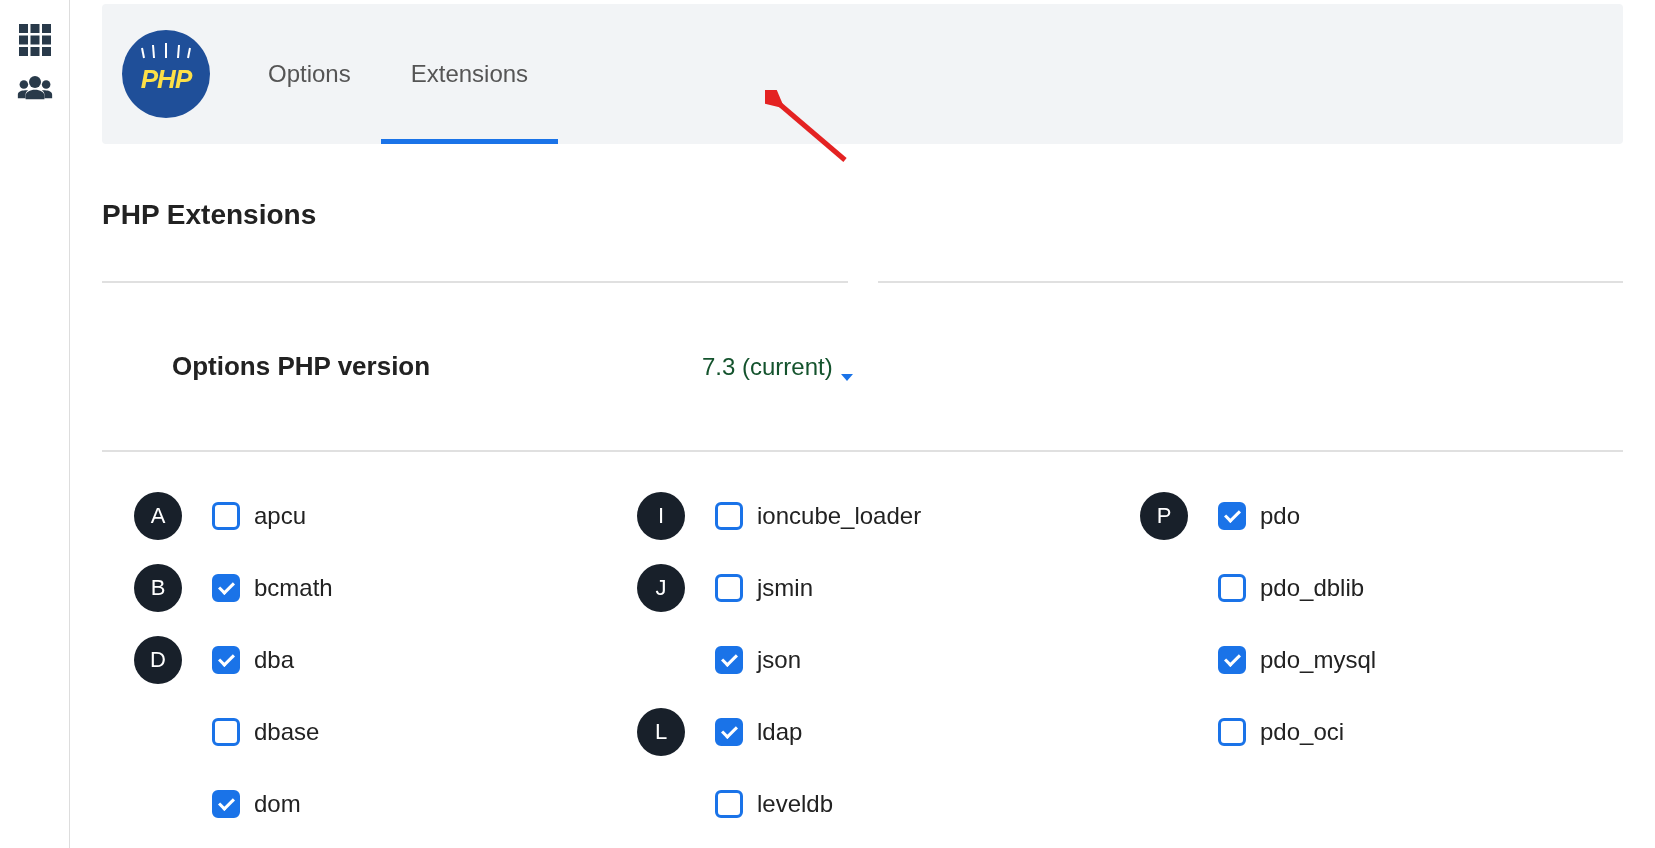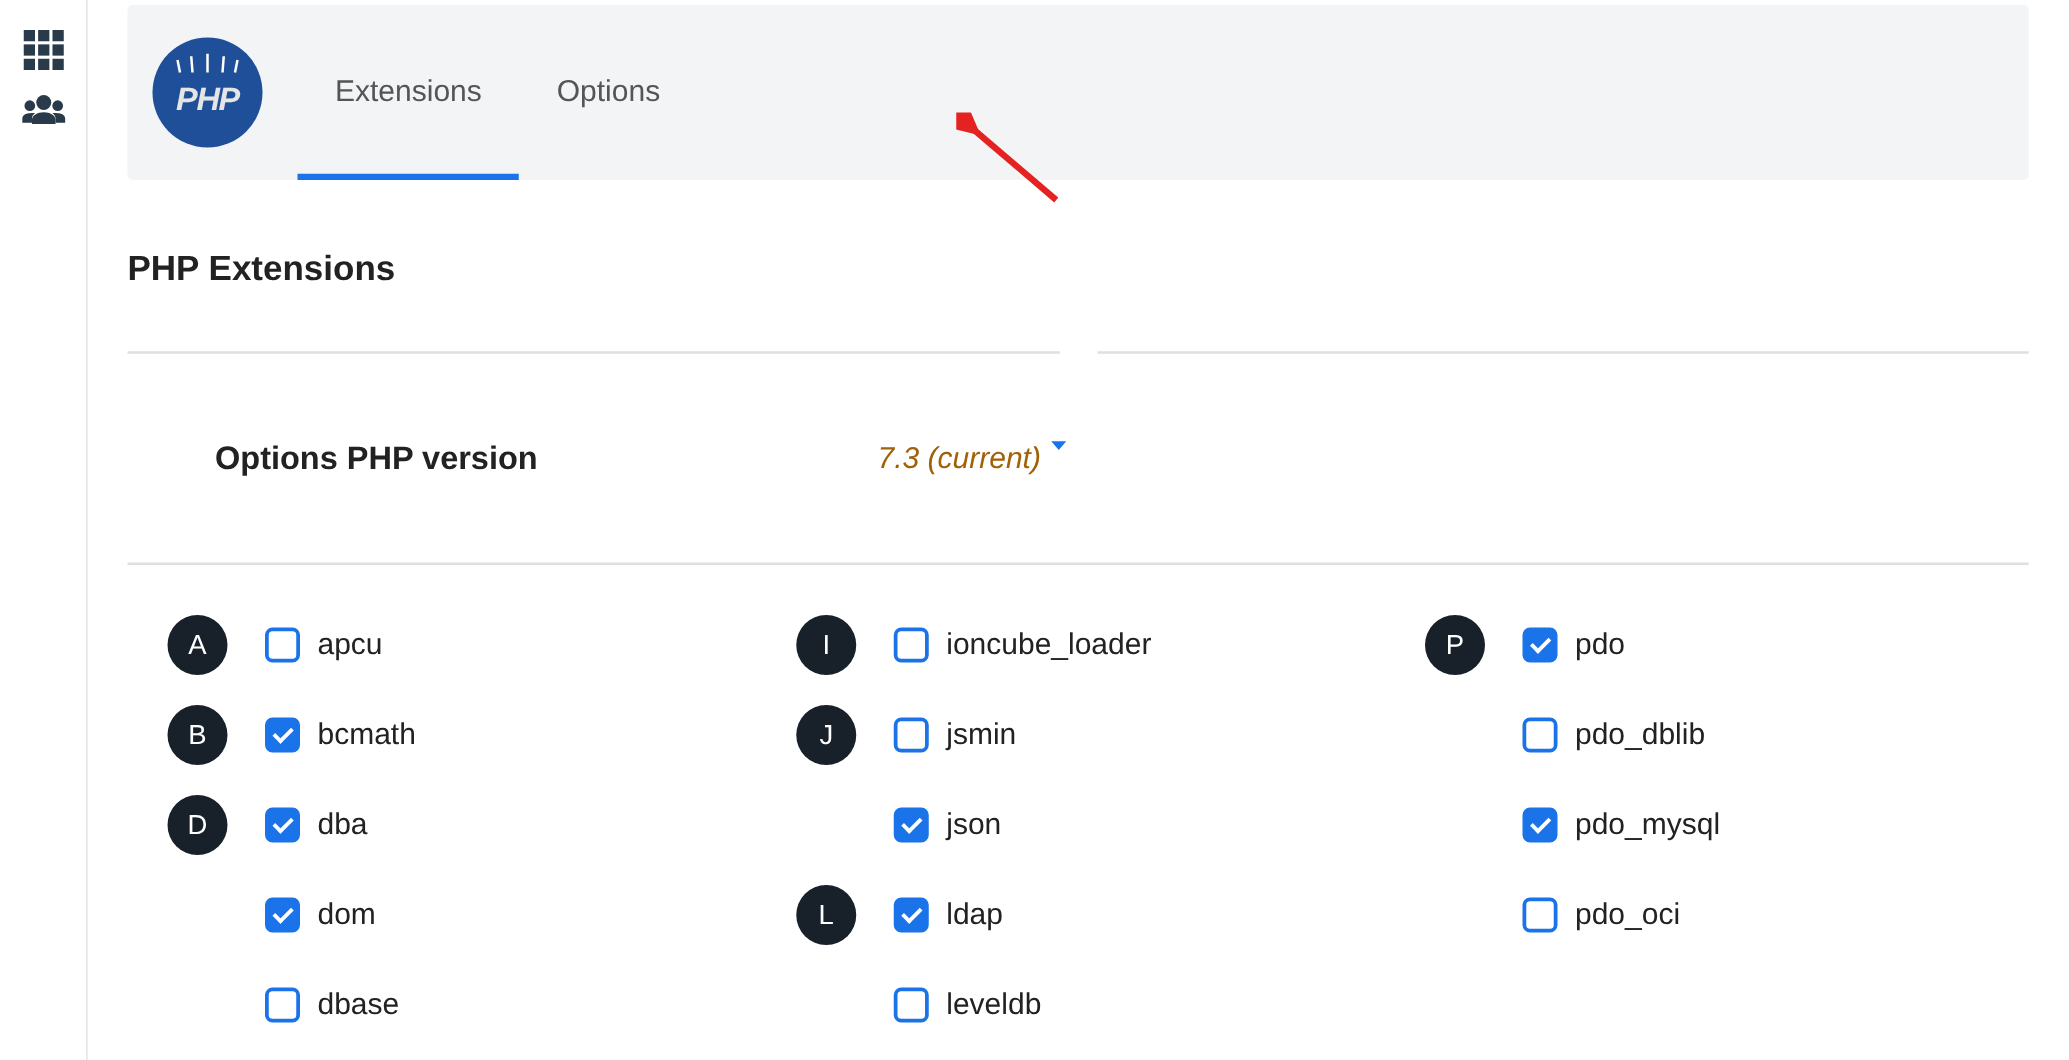--- a/index.html
+++ b/index.html
@@ -3,31 +3,31 @@
 <meta charset="utf-8">
 <style>
 * { margin:0; padding:0; box-sizing:border-box; }
 body { font-family:-apple-system,BlinkMacSystemFont,"Segoe UI",Helvetica,Arial,sans-serif; background:#fff; width:1655px; height:848px; overflow:hidden; position:relative; }
 .sidebar { position:absolute; left:0; top:0; width:70px; height:100%; border-right:1px solid #ddd; padding-top:10px; }
 .sidebar-icon { width:36px; height:36px; margin:12px auto; display:flex; align-items:center; justify-content:center; color:#293a4a; cursor:pointer; }
 .main { position:absolute; left:70px; top:0; right:0; padding:0 32px; }
 .header { display:flex; align-items:center; background:#f2f4f6; border-radius:4px; margin-top:4px; height:140px; padding-left:20px; }
 .php-logo { width:88px; height:88px; border-radius:50%; background:#1f4f99; display:flex; align-items:center; justify-content:center; margin-right:28px; position:relative; }
 .php-logo svg { position:absolute; top:10px; left:50%; transform:translateX(-50%); }
-.php-logo-text { color:#e5e5e5; font-weight:700; font-size:26px; font-style:italic; letter-spacing:-1px; margin-top:10px; }
+.php-logo-text { color:#fde047; font-weight:700; font-size:26px; font-style:italic; letter-spacing:-1px; margin-top:10px; }
 .header-title { font-size:36px; font-weight:700; color:#1f4f99; margin-right:90px; }
 .tab { font-size:24px; color:#555; padding:0 30px; height:140px; display:flex; align-items:center; position:relative; cursor:pointer; }
 .tab.active::after { content:""; position:absolute; bottom:0; left:0; right:0; height:5px; background:#1a73e8; }
 .section-title { font-size:28px; font-weight:700; color:#222; margin:55px 0 50px 0; }
 .divider { border:none; border-top:2px solid #e0e0e0; }
 .divider-row { display:flex; gap:30px; }
 .divider-row hr { flex:1; }
 .version-row { display:flex; align-items:center; padding:68px 0 68px 70px; }
 .version-label { font-size:26px; font-weight:700; color:#222; width:530px; }
-.version-value { font-size:24px; color:#a16207; display:flex; align-items:flex-start; gap:8px; cursor:pointer;font-style:italic; }
+.version-value { font-size:24px; color:#14532d; display:flex; align-items:flex-end; gap:8px; cursor:pointer; }
 .caret { width:0; height:0; border-left:6px solid transparent; border-right:6px solid transparent; border-top:7px solid #1a73e8; }
 .ext-grid { display:flex; gap:20px; padding:40px 0 0 32px; }
 .col { flex:1; }
 .row { display:flex; align-items:center; margin-bottom:24px; min-height:48px; }
 .badge { width:48px; height:48px; border-radius:50%; background:#18202a; color:#fff; font-size:22px; font-weight:500; display:flex; align-items:center; justify-content:center; margin-right:30px; }
 .badge-spacer { width:48px; margin-right:30px; }
 .chk { width:28px; height:28px; border:3px solid #1a73e8; border-radius:6px; margin-right:14px; display:flex; align-items:center; justify-content:center; cursor:pointer; flex-shrink:0; }
 .chk.checked { background:#1a73e8; }
 .chk.checked::after { content:""; width:6px; height:12px; border:solid #fff; border-width:0 3px 3px 0; transform:rotate(45deg); margin-top:-3px; }
 .ext-label { font-size:24px; color:#222; }
@@ -75,22 +75,22 @@
             <line x1="8" y1="18" x2="6" y2="8"></line>
             <line x1="18" y1="18" x2="17" y2="5"></line>
             <line x1="30" y1="18" x2="30" y2="3"></line>
             <line x1="42" y1="18" x2="43" y2="5"></line>
             <line x1="52" y1="18" x2="54" y2="8"></line>
           </g>
         </svg>
       <span class="php-logo-text">PHP</span>
     </div>
     <div id="tabs-container" style="display:flex;">
+        <div class="tab">Options</div>
         <div class="tab active">Extensions</div>
-        <div class="tab">Options</div>
       </div>
   </div>
 
   <h1 class="section-title">PHP Extensions</h1>
 
   <div class="divider-row">
       <hr class="divider">
       <hr class="divider">
     </div>
 
@@ -116,27 +116,27 @@
           <div class="chk checked"></div>
           <span class="ext-label">bcmath</span>
         </div>
         <div class="row">
           <div class="badge">D</div>
           <div class="chk checked"></div>
           <span class="ext-label">dba</span>
         </div>
         <div class="row">
           <div class="badge-spacer"></div>
-          <div class="chk checked"></div>
-          <span class="ext-label">dom</span>
+          <div class="chk"></div>
+          <span class="ext-label">dbase</span>
         </div>
         <div class="row">
           <div class="badge-spacer"></div>
-          <div class="chk"></div>
-          <span class="ext-label">dbase</span>
+          <div class="chk checked"></div>
+          <span class="ext-label">dom</span>
         </div>
       </div>
       <div class="col">
         <div class="row">
           <div class="badge">I</div>
           <div class="chk"></div>
           <span class="ext-label">ioncube_loader</span>
         </div>
         <div class="row">
           <div class="badge">J</div>

